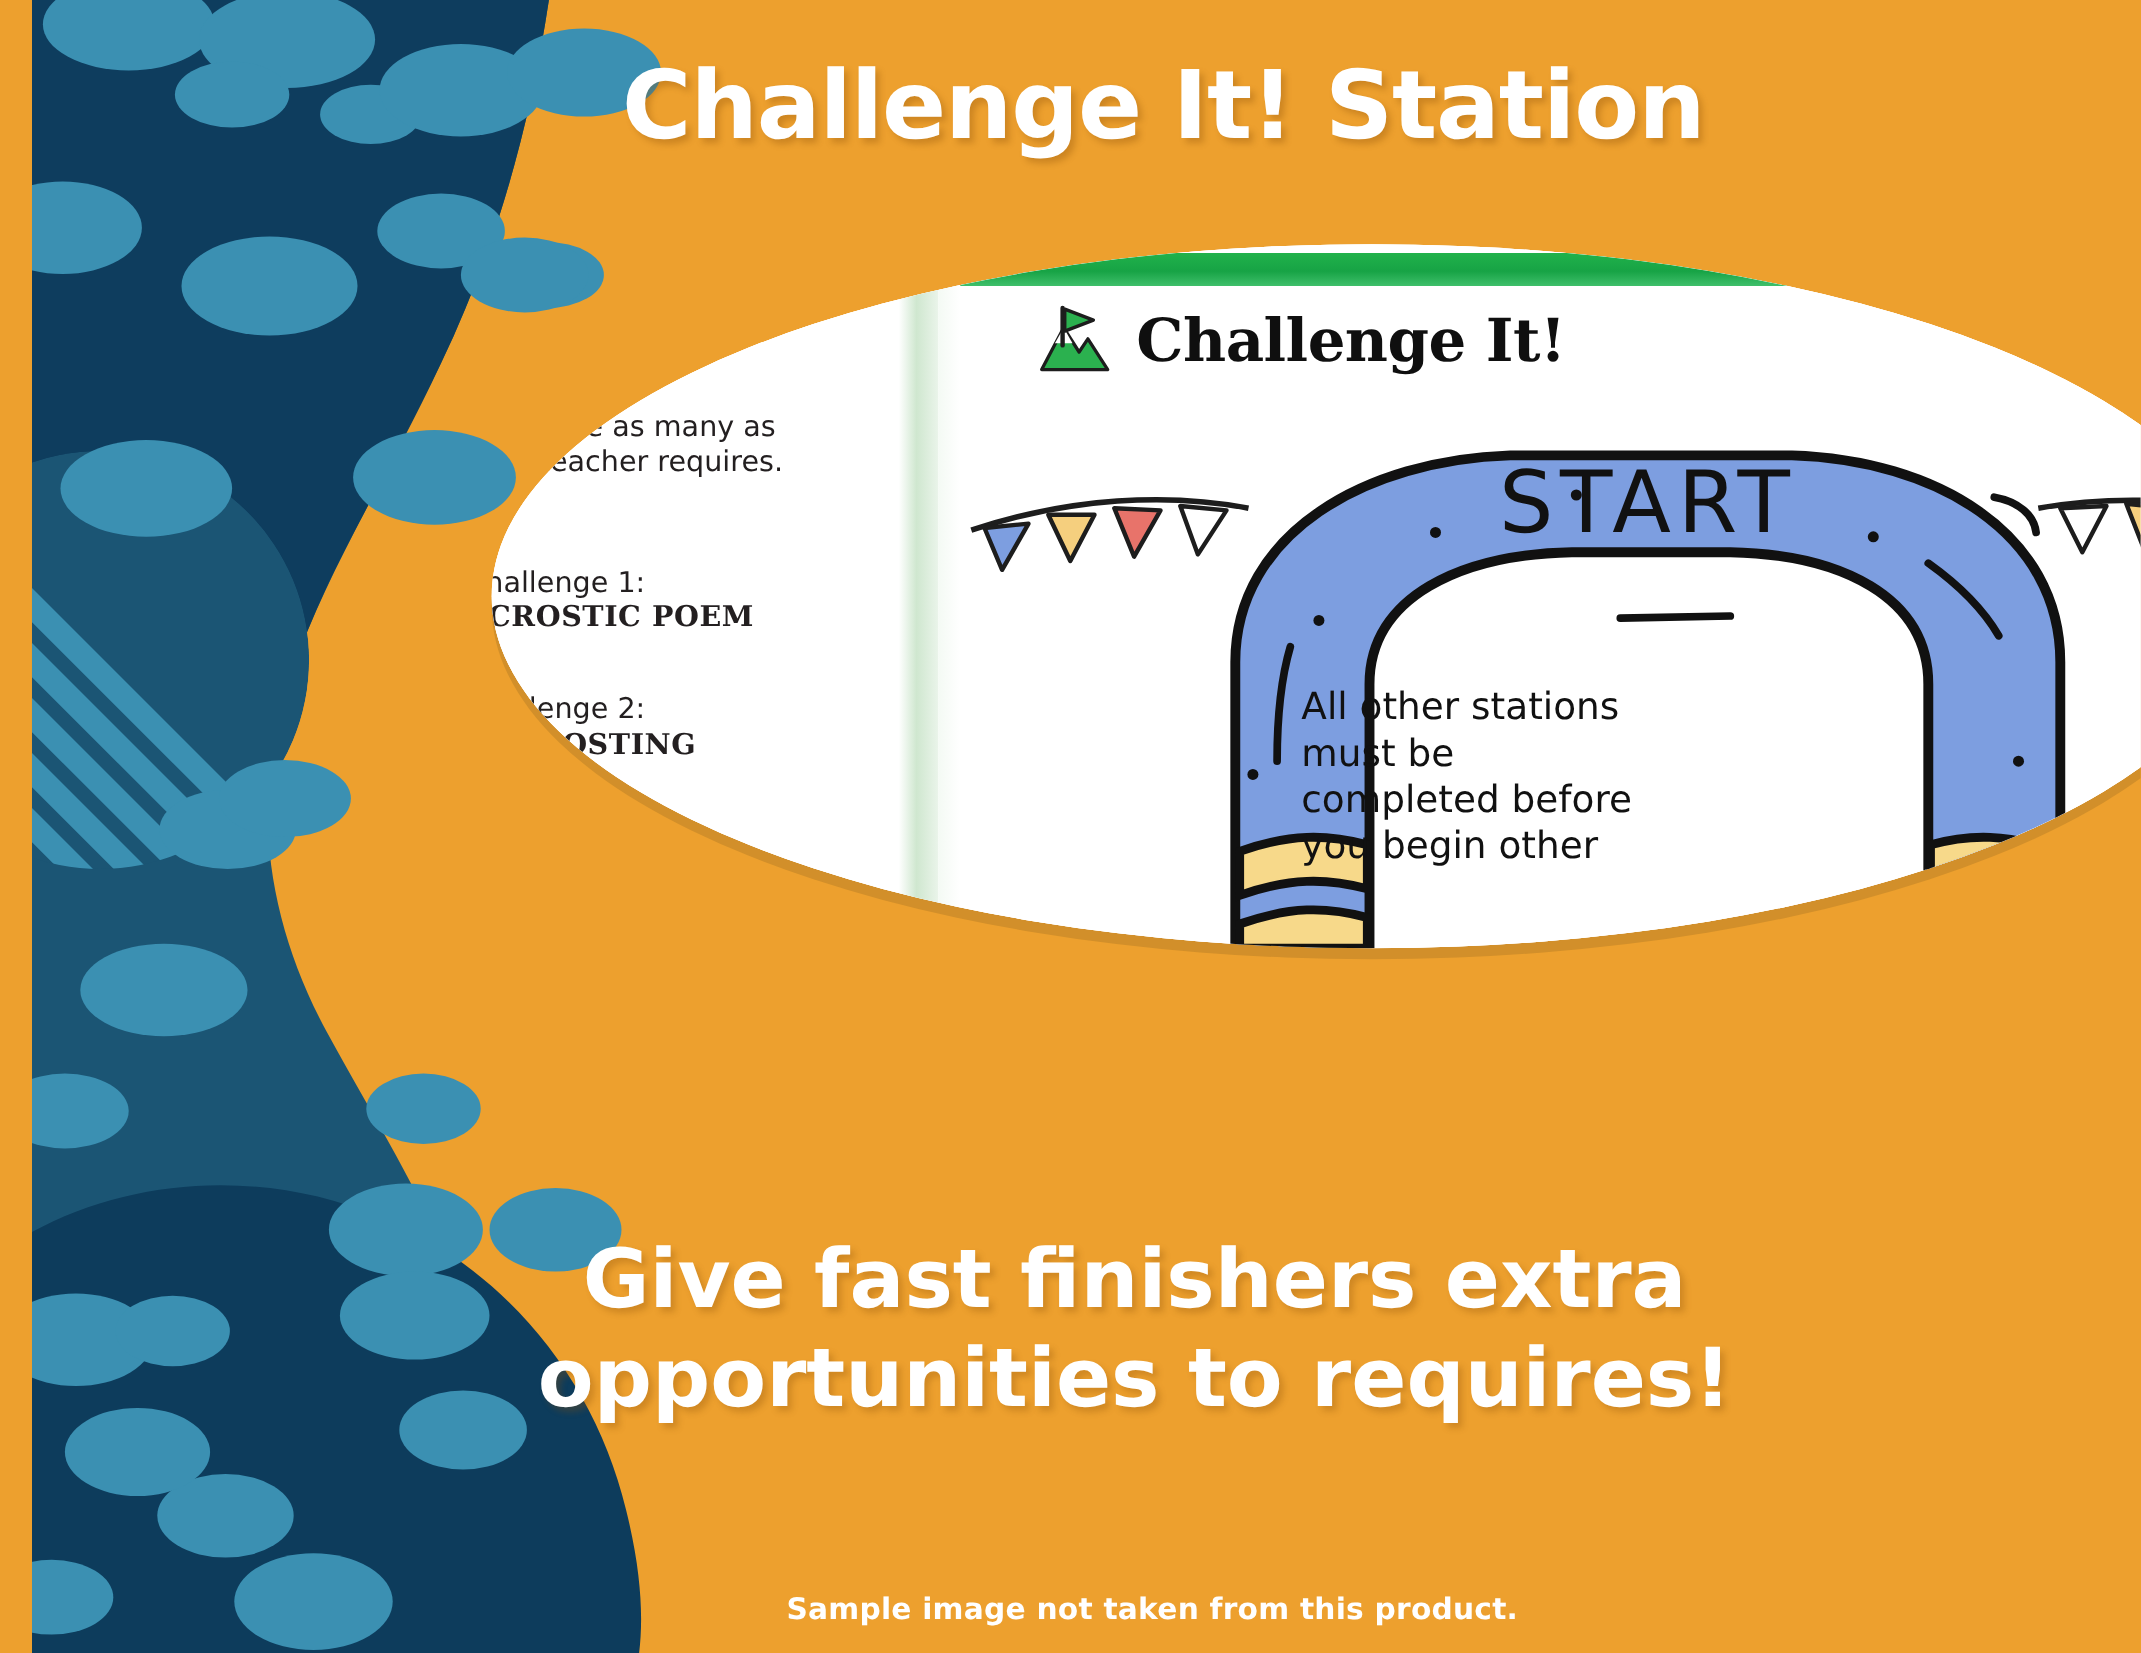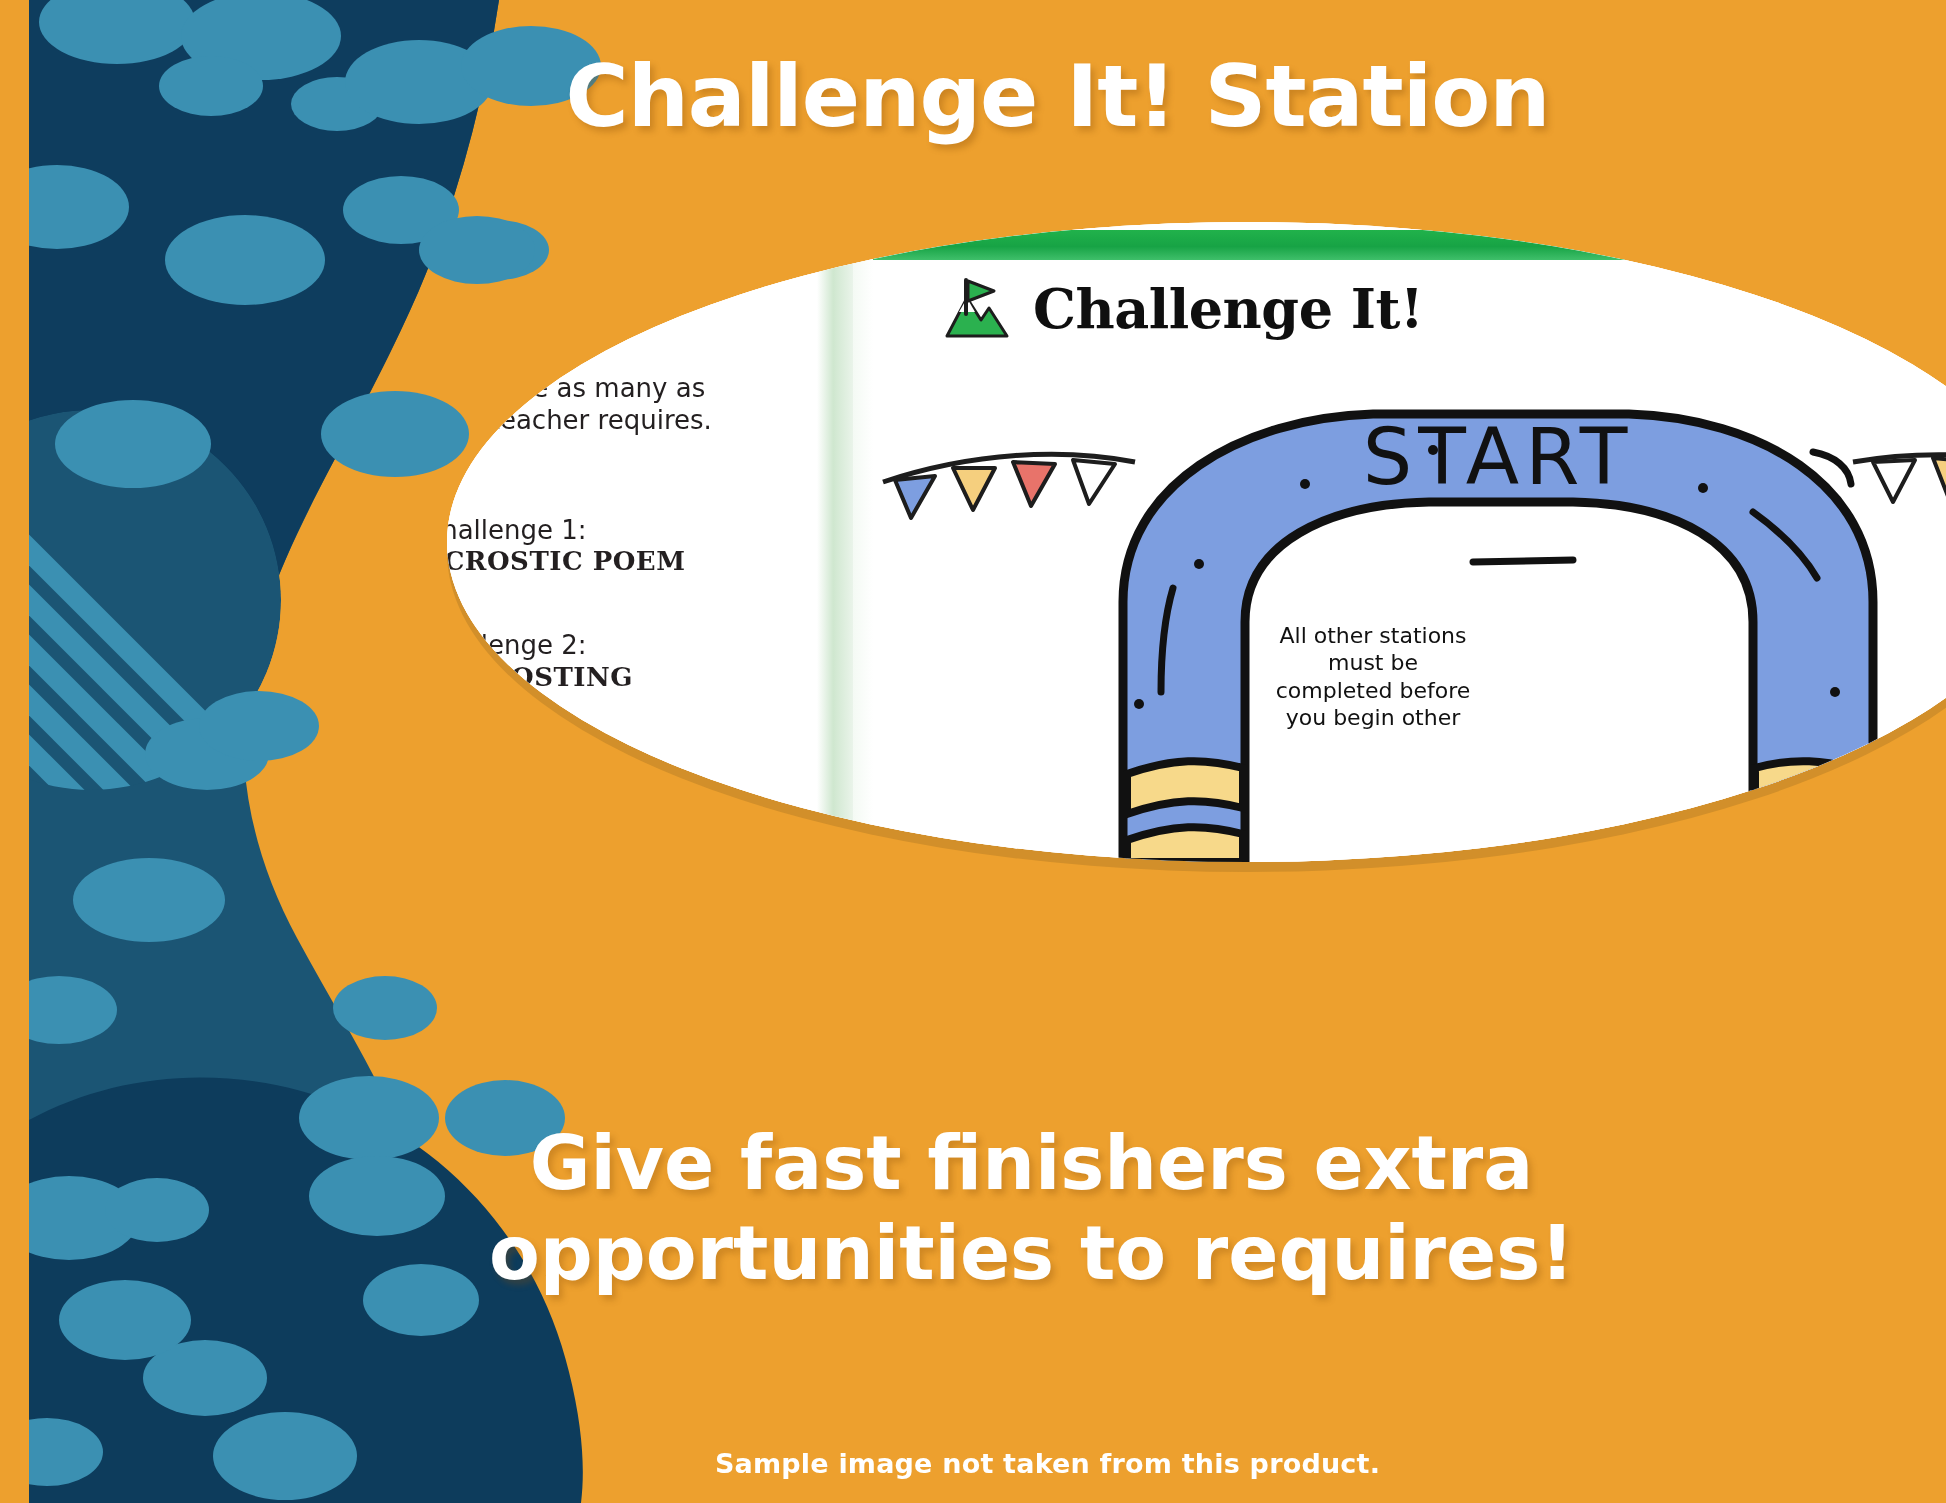--- a/index.html
+++ b/index.html
@@ -88,22 +88,22 @@
     position:absolute;left:64px;top:52px;display:flex;align-items:center;gap:22px;
   }
   .rp-title{
     font-family:"DejaVu Serif",serif;font-weight:700;font-size:54px;color:#0f0f0f;
     letter-spacing:-.5px;
   }
 
   
   .arch-area{position:absolute;left:0;top:170px;width:1240px;height:470px;}
   .arch-text{
-    position:absolute;left:310px;top:230px;width:380px;text-align:center;
-    font-family:"DejaVu Sans",sans-serif;font-size:22px;line-height:1.24;color:#111;
+    position:absolute;left:310px;top:230px;width:380px;text-align:left;
+    font-family:"DejaVu Sans",sans-serif;font-size:34px;line-height:1.24;color:#111;
   }
   .arch-text span{display:block;}
 </style>
 </head>
 <body>
 
 <div id="stage">
 
   <svg class="deco-svg" viewBox="0 0 1946 1503">
     <rect x="0" y="0" width="1946" height="1503" fill="#eda02e"></rect>

